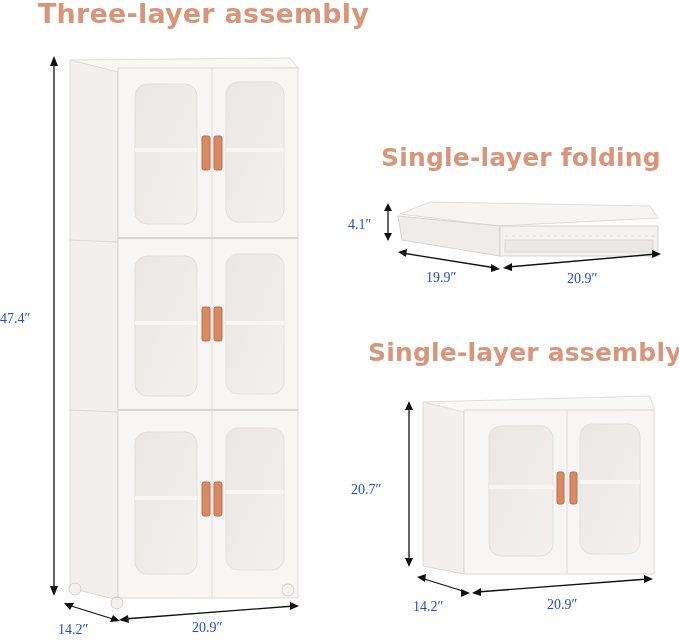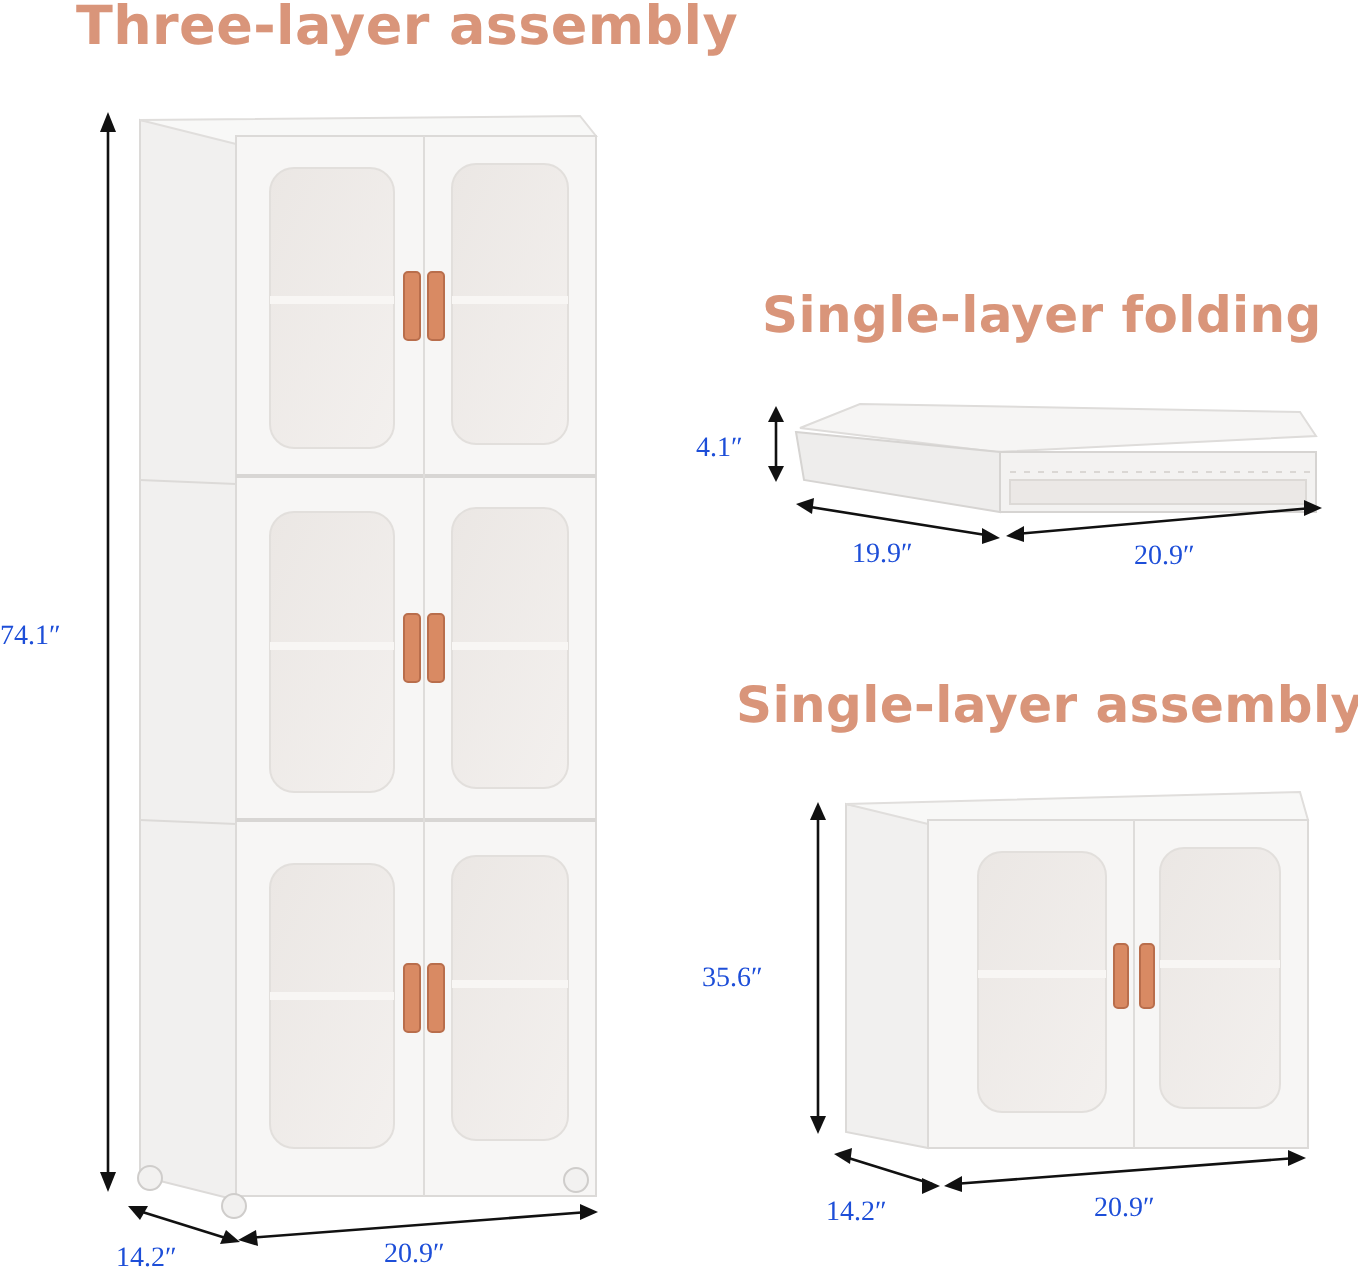--- a/index.html
+++ b/index.html
@@ -67,21 +67,21 @@
   <polygon points="54,596 50,586 58,586" fill="#111"></polygon>
 
   <line x1="68" y1="605" x2="116" y2="620" stroke="#111" stroke-width="1.3"></line>
   <polygon points="64,603 74,603 70,610" fill="#111"></polygon>
   <polygon points="120,621 110,622 113,615" fill="#111"></polygon>
 
   <line x1="124" y1="619" x2="294" y2="606" stroke="#111" stroke-width="1.3"></line>
   <polygon points="119,620 128,615 129,623" fill="#111"></polygon>
   <polygon points="299,606 290,602 290,610" fill="#111"></polygon>
 </svg>
-<div class="dim" style="left:0;top:311px;">74.1″</div>
+<div class="dim" style="left:0;top:311px;">47.4″</div>
 <div class="dim" style="left:58px;top:622px;">14.2″</div>
 <div class="dim" style="left:192px;top:620px;">20.9″</div>
 
 <svg width="679" height="641" style="left:0;top:0;">
   <polygon points="400,214 430,202 650,206 658,218 498,226" fill="#f6f5f4" stroke="#dedcda"></polygon>
   <polygon points="398,216 500,226 500,256 402,240" fill="#eeedec" stroke="#d6d4d2"></polygon>
   <rect x="500" y="226" width="158" height="30" fill="#f3f2f1" stroke="#d6d4d2"></rect>
   <line x1="505" y1="236" x2="655" y2="236" stroke="#dad7d4" stroke-dasharray="3,4"></line>
   <rect x="505" y="240" width="148" height="12" fill="#ebe8e6" stroke="#dcd9d6"></rect>
 
@@ -118,15 +118,15 @@
   <polygon points="409,567 405,558 413,558" fill="#111"></polygon>
 
   <line x1="421" y1="578" x2="466" y2="592" stroke="#111" stroke-width="1.3"></line>
   <polygon points="417,577 426,574 425,582" fill="#111"></polygon>
   <polygon points="470,593 461,589 461,597" fill="#111"></polygon>
 
   <line x1="477" y1="592" x2="648" y2="579" stroke="#111" stroke-width="1.3"></line>
   <polygon points="472,593 481,588 481,596" fill="#111"></polygon>
   <polygon points="653,579 644,575 644,583" fill="#111"></polygon>
 </svg>
-<div class="dim" style="left:351px;top:482px;">35.6″</div>
+<div class="dim" style="left:351px;top:482px;">20.7″</div>
 <div class="dim" style="left:413px;top:599px;">14.2″</div>
 <div class="dim" style="left:547px;top:597px;">20.9″</div>
 
 </body></html>

